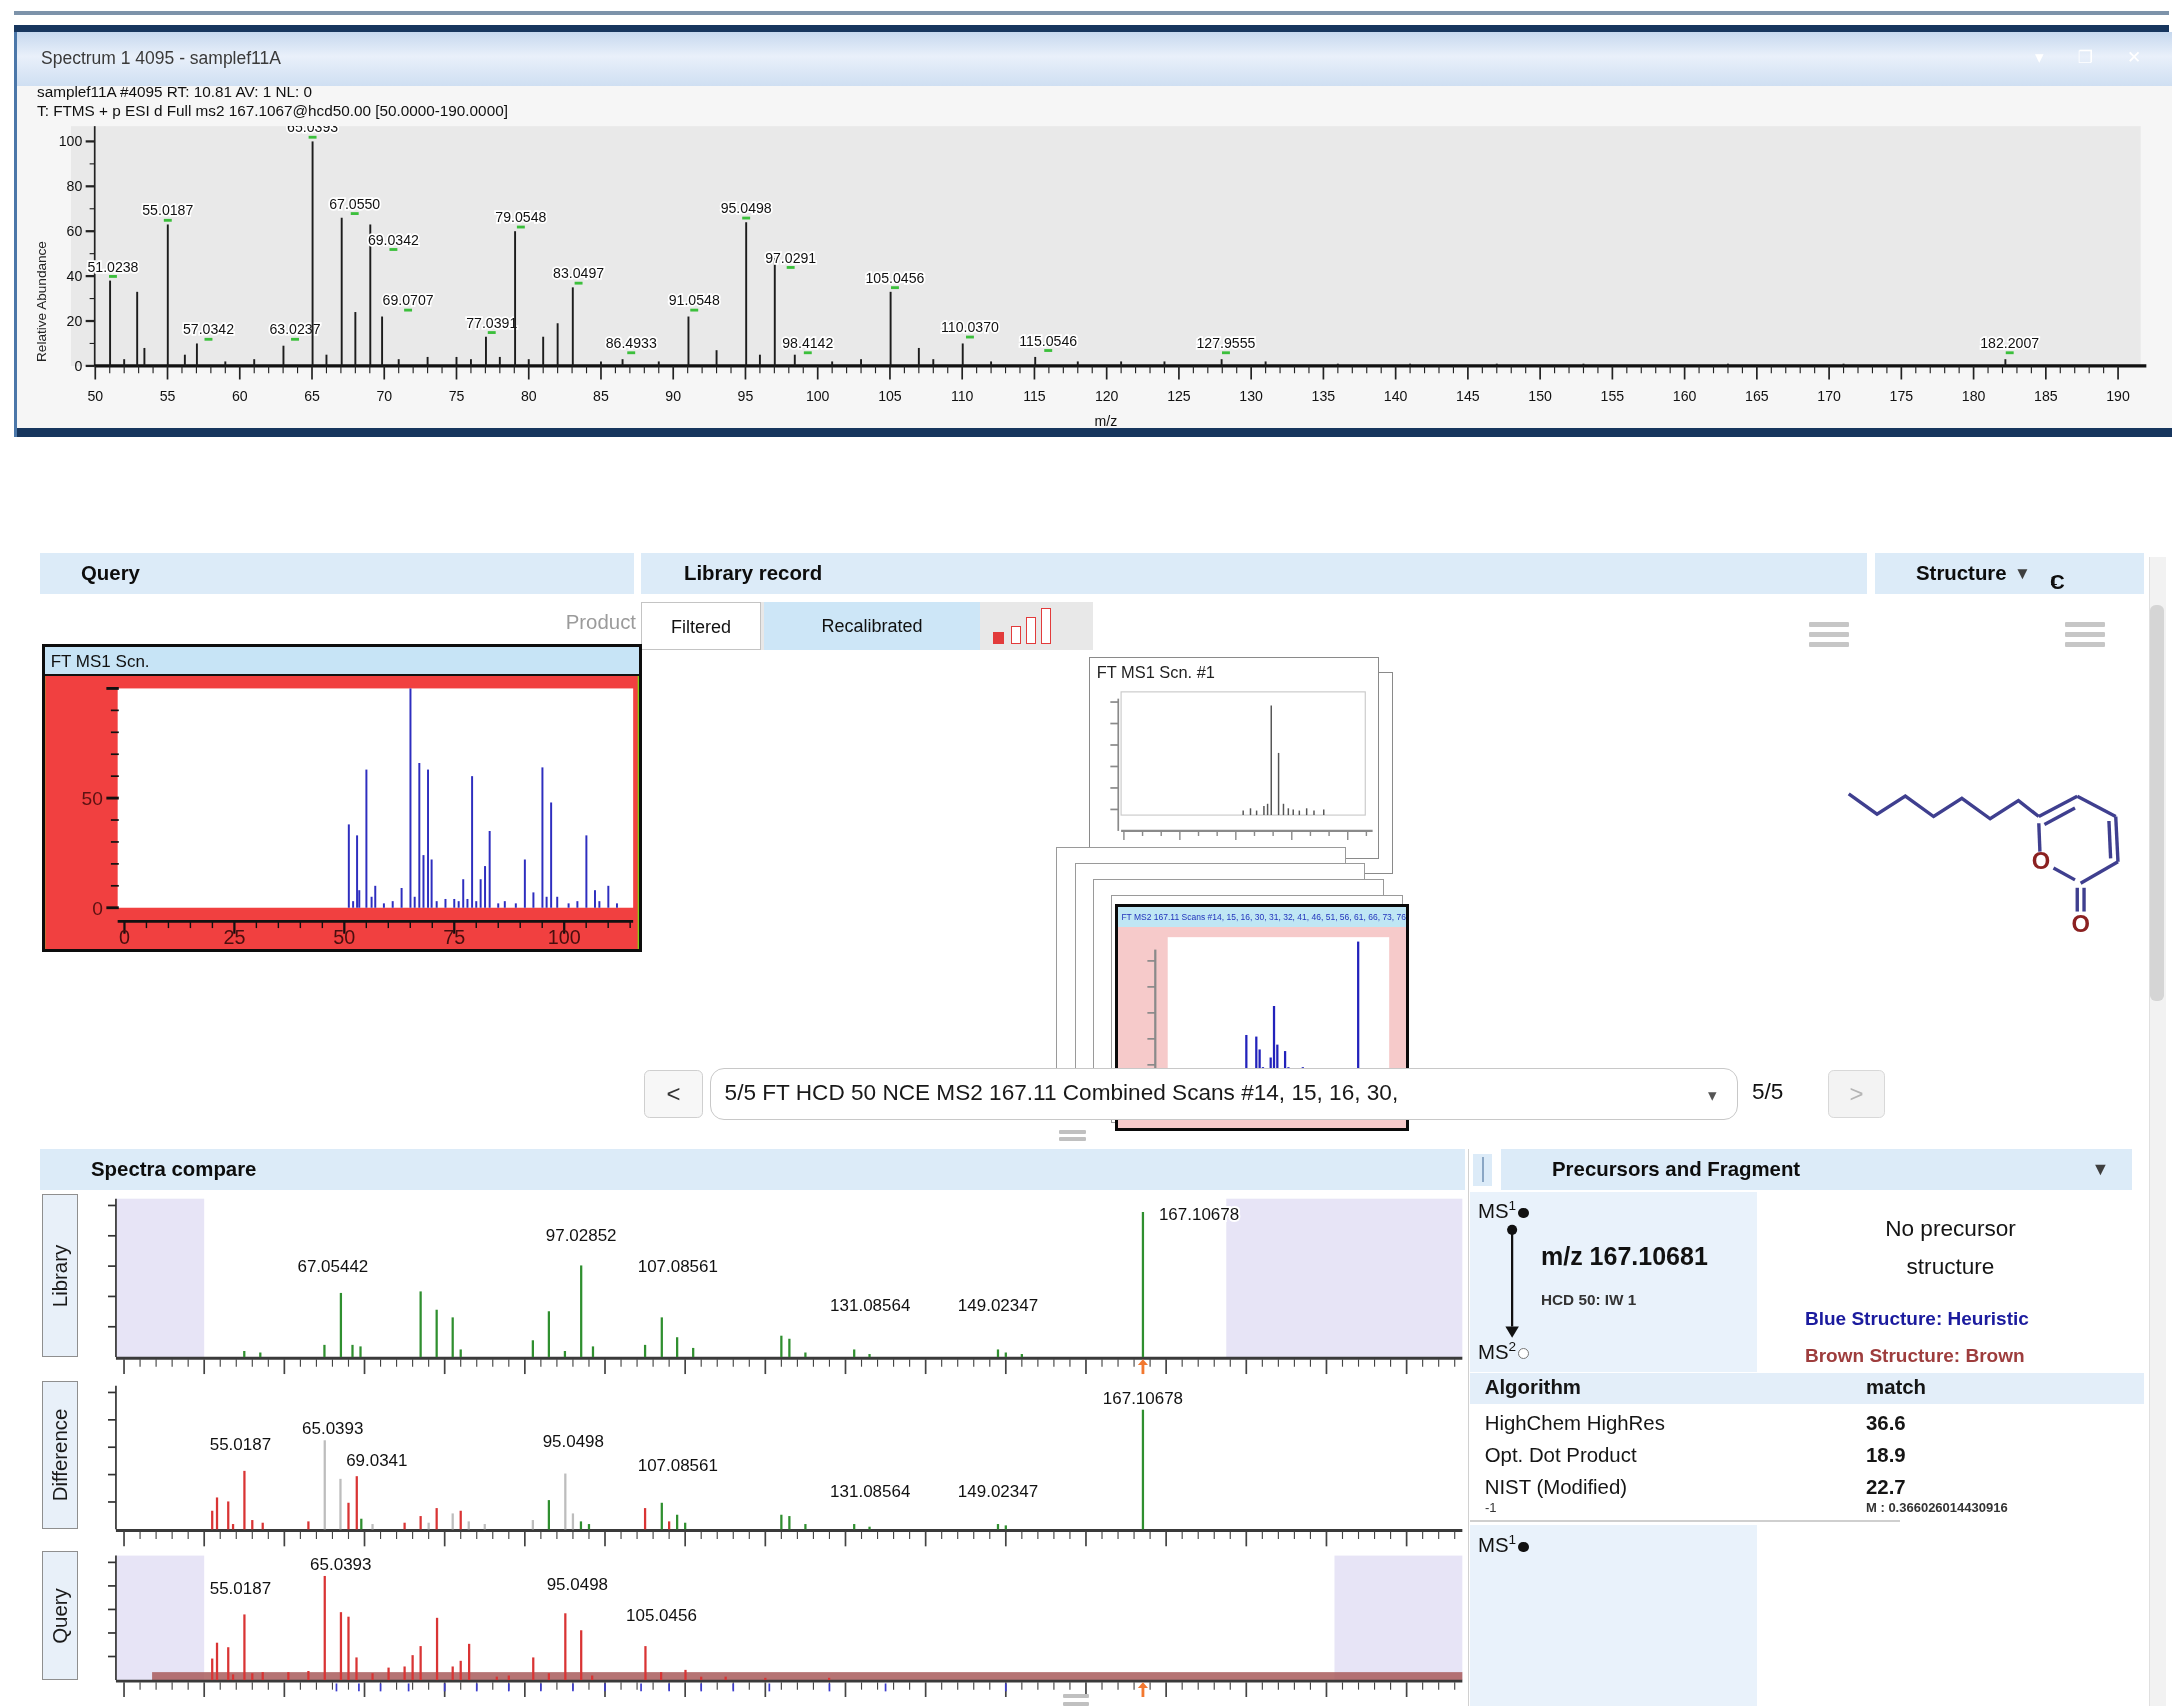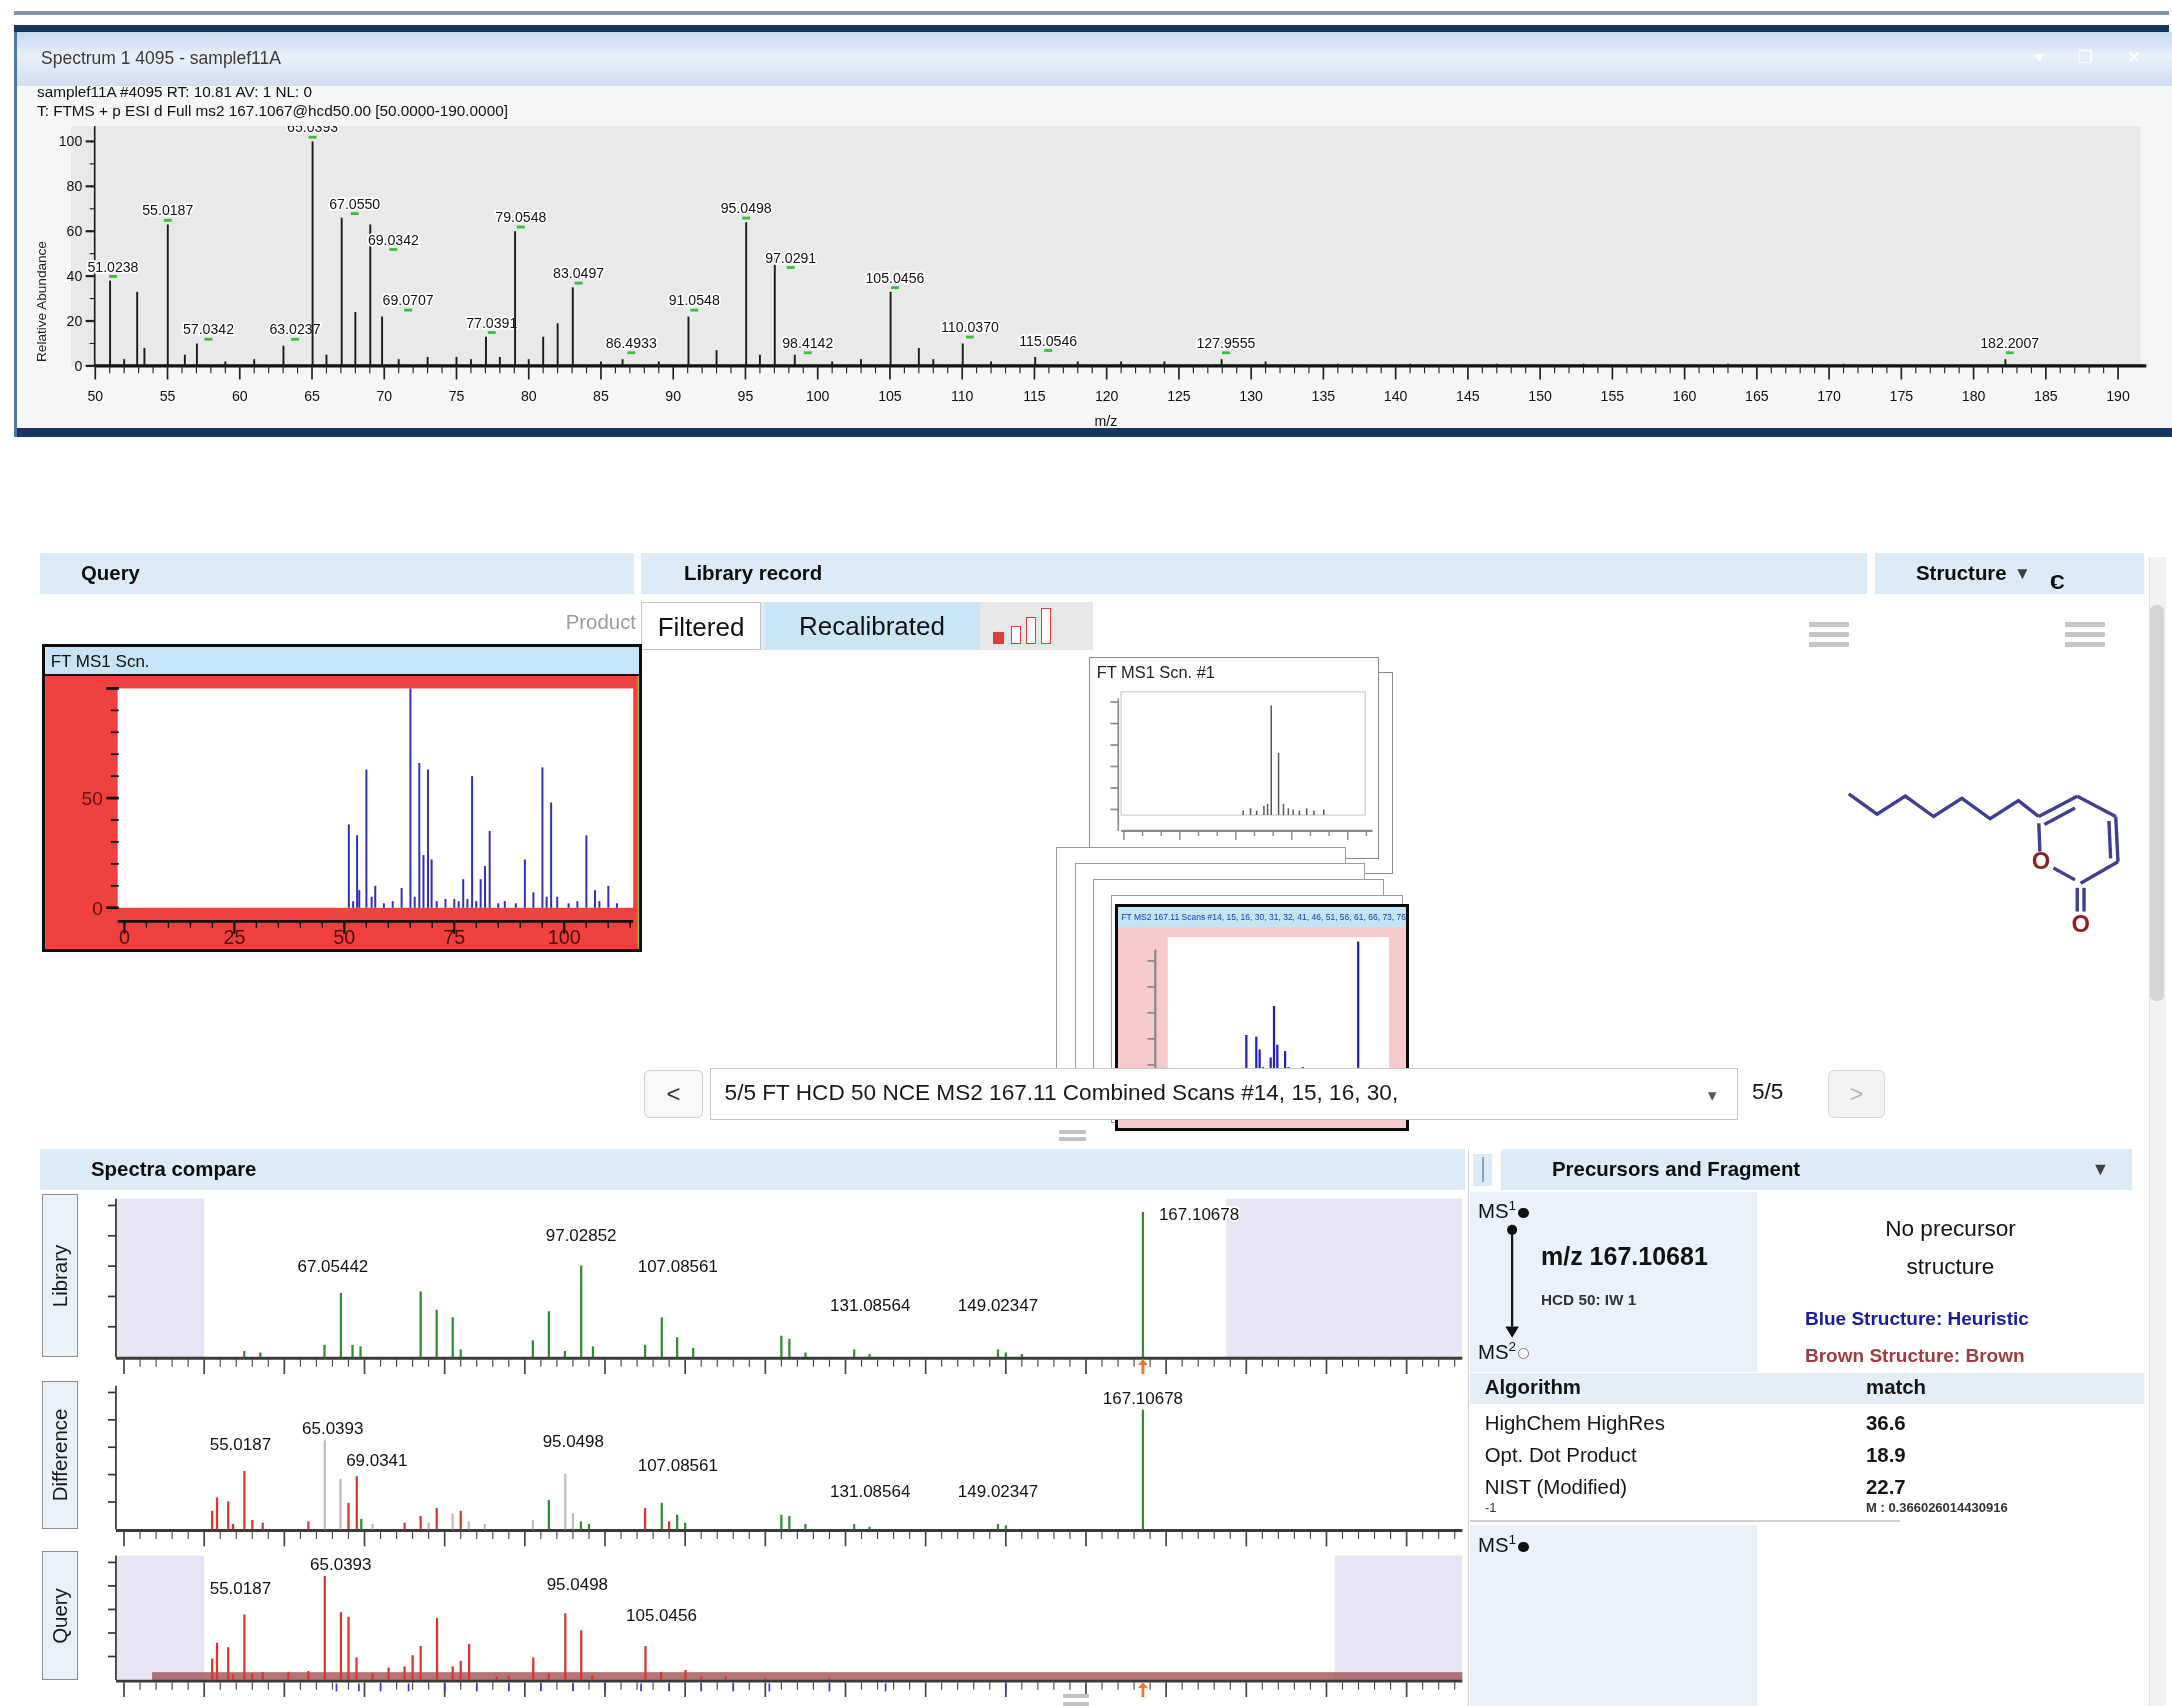--- a/index.html
+++ b/index.html
@@ -17,42 +17,42 @@
   .strip-navy-b{left:14px;top:428px;width:2158px;height:9px;background:#17365e;}
   .leftborder{left:14px;top:32px;width:3.4px;height:405px;background:#4b77a9;}
   .scanline{left:37px;color:#101010;font-size:15.3px;font-weight:500;white-space:nowrap;}
   .ylab{left:34px;top:153px;height:209px;writing-mode:vertical-rl;transform:rotate(180deg);
         font-size:13.6px;color:#222;}
   
   .hbar{top:553px;height:41px;background:#dcebf8;}
   .hbar span{position:absolute;top:9px;font-size:20.4px;font-weight:bold;color:#0d0d0d;white-space:nowrap;}
   .tabs-strip{left:641px;top:602px;width:452px;height:48px;background:#e8e8e8;}
   .discard{left:498px;top:611px;width:138px;text-align:right;font-size:20.4px;color:#9b9b9b;}
-  .tab{top:602px;height:48px;line-height:48px;text-align:center;font-size:26px;color:#111;}
+  .tab{top:602px;height:48px;line-height:48px;text-align:center;font-size:18px;color:#111;}
   .tab.filtered{left:641px;width:120px;background:#ffffff;border:1.1px solid #c4c4c4;box-sizing:border-box;}
   .tab.recal{left:764px;width:216px;background:#cde6f7;}
   .baricon{left:993px;top:610px;width:85px;height:36px;}
   .baricon .solid{position:absolute;left:0;bottom:2.3px;width:11.3px;height:11.3px;background:#e23b3b;}
   .baricon .b{position:absolute;bottom:2.3px;width:10.2px;border:1.7px solid #e23b3b;box-sizing:border-box;background:#fff;}
   
   .qcard{left:42px;top:644px;width:600px;height:308px;border:3.4px solid #0d0d0d;box-sizing:border-box;background:#84cc16;}
   .qcard .hd{position:absolute;left:0;top:0;width:100%;height:29px;background:#c7e4f6;border-bottom:2.3px solid #111;
              box-sizing:border-box;font-size:17px;color:#111;padding:4.5px 0 0 5.7px;}
   
   .thumb{background:#ffffff;border:1.7px solid #8a8a8a;box-sizing:border-box;}
   .thumb .tt{position:absolute;left:6.8px;top:4.5px;font-size:16.4px;color:#222;white-space:nowrap;}
   .ms2back{background:#ffffff;border:1.7px solid #9a9a9a;box-sizing:border-box;}
   .ms2front{left:1115px;top:904px;width:294px;height:227px;border:3.4px solid #0a0a0a;box-sizing:border-box;background:#f6caca;}
   .ms2front .cy{position:absolute;left:0;top:0;width:100%;height:20.4px;background:#bfe6f4;overflow:hidden;
                 font-size:8.5px;color:#2233bb;white-space:nowrap;padding:4.5px 0 0 3.4px;box-sizing:border-box;}
   
   .navbtn{top:1070px;height:48px;border-radius:5.7px;box-sizing:border-box;text-align:center;line-height:45px;font-size:24px;}
   .prevbtn{left:644px;width:59px;background:#f7f7f7;border:1.1px solid #cfcfcf;color:#333;}
   .nextbtn{left:1828px;width:57px;background:#f3f3f3;border:1.1px solid #d8d8d8;color:#b5b5b5;}
-  .scansel{left:710px;top:1068px;width:1028px;height:52px;background:#ffffff;border:1.1px solid #c8c8c8;border-radius:0;
+  .scansel{left:710px;top:1068px;width:1028px;height:52px;background:#ffffff;border:1.1px solid #c8c8c8;border-radius:14px;
            box-sizing:border-box;}
   .scansel .v{position:absolute;left:13.6px;top:11.3px;font-size:22.6px;color:#191919;white-space:nowrap;}
   .scansel .c{position:absolute;right:20.4px;top:16px;font-size:17px;color:#555;}
   .page55{left:1752px;top:1079px;font-size:22.6px;color:#111;}
   .grip{background:#c0c0c0;border-radius:1.1px;}
   
   .rowlab{left:42px;width:36px;border:1.1px solid #8f8f8f;box-sizing:border-box;background:#e8f0f9;}
   .rowlab span{position:absolute;left:50%;top:50%;transform:translate(-50%,-50%) rotate(-90deg);
                font-size:20.4px;color:#1a1a1a;white-space:nowrap;}
   .vdiv{left:1468px;top:1149px;width:1.1px;height:557px;background:#d0d0d0;}

